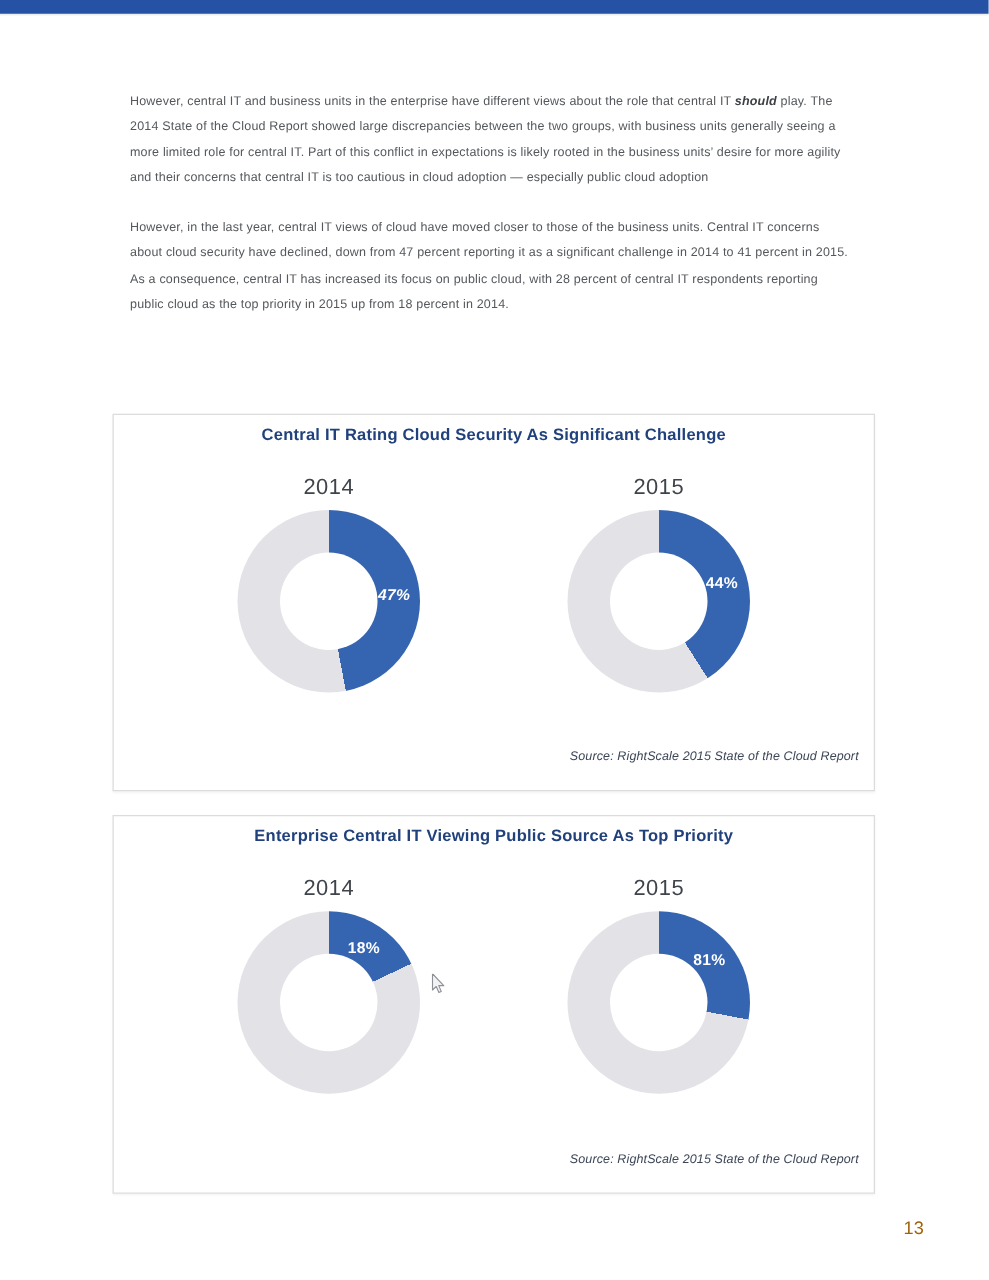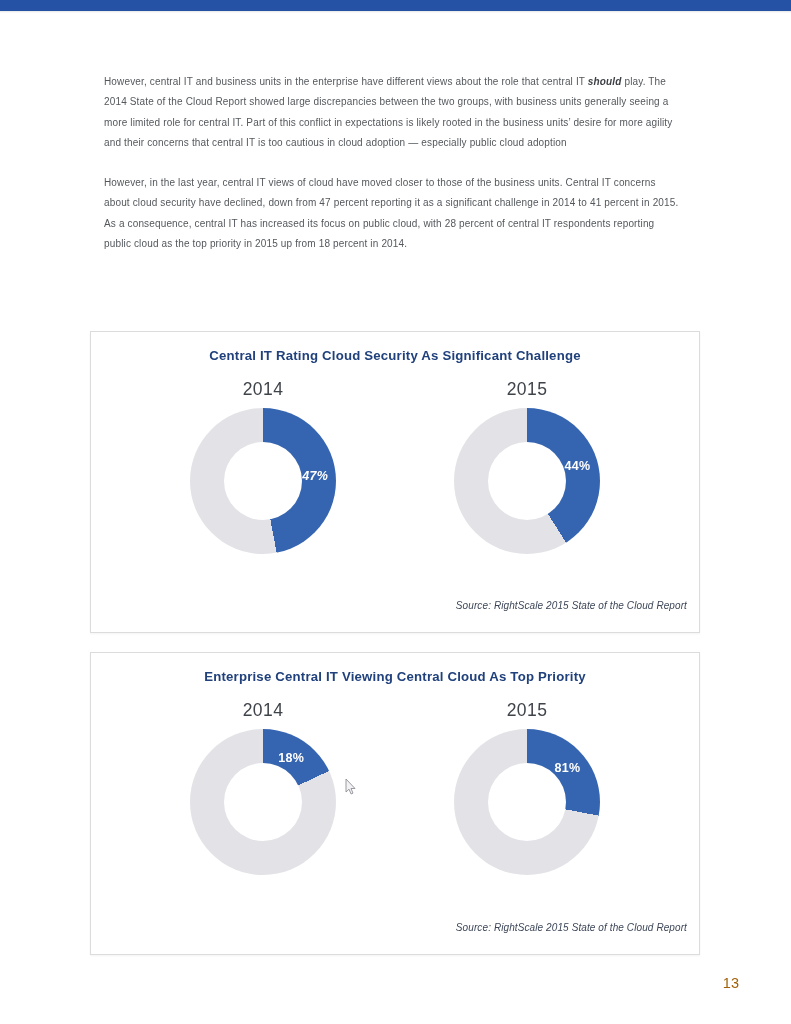--- a/index.html
+++ b/index.html
@@ -61,28 +61,28 @@
   }
   #chart-card-1 { left: 90px; top: 331px; width: 610px; height: 302px; }
   #chart-card-2 { left: 90px; top: 652px; width: 610px; height: 303px; }
 
   .chart-title {
     text-align: center;
     color: #20417c;
     font-size: 13.2px;
     font-weight: bold;
     letter-spacing: 0.2px;
-    margin-top: 16px;
+    margin-top: 8px;
   }
 
   .donut-row {
     display: flex;
     justify-content: center;
     gap: 118px;
-    margin-top: 16px;
+    margin-top: 24px;
   }
   .donut-col {
     display: flex;
     flex-direction: column;
     align-items: center;
   }
   .donut-year {
     color: #3f434a;
     font-size: 17.5px;
     letter-spacing: 0.4px;
@@ -188,21 +188,21 @@
         <div class="donut" style="background: conic-gradient(rgb(53, 101, 176) 0deg, rgb(53, 101, 176) 147.6deg, rgb(226, 226, 231) 147.6deg, rgb(226, 226, 231) 360deg);">
           <div class="hole"></div>
           <div class="slice-label" style="left: 123.473px; top: 58.3362px;">44%</div>
         </div>
       </div>
     </div>
     <div class="chart-source">Source: RightScale 2015 State of the Cloud Report</div>
   </div>
 
   <div class="chart-card" id="chart-card-2">
-    <div class="chart-title">Enterprise Central IT Viewing Central Cloud As Top Priority</div>
+    <div class="chart-title">Enterprise Central IT Viewing Public Source As Top Priority</div>
     <div class="donut-row">
       <div class="donut-col">
         <div class="donut-year">2014</div>
         <div class="donut" style="background: conic-gradient(rgb(53, 101, 176) 0deg, rgb(53, 101, 176) 64.8deg, rgb(226, 226, 231) 64.8deg, rgb(226, 226, 231) 360deg);">
           <div class="hole"></div>
           <div class="slice-label" style="left: 101.163px; top: 28.6221px;">18%</div>
         </div>
       </div>
       <div class="donut-col">
         <div class="donut-year">2015</div>

